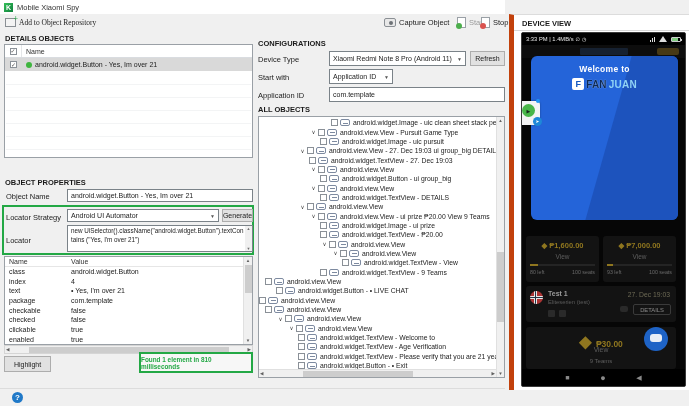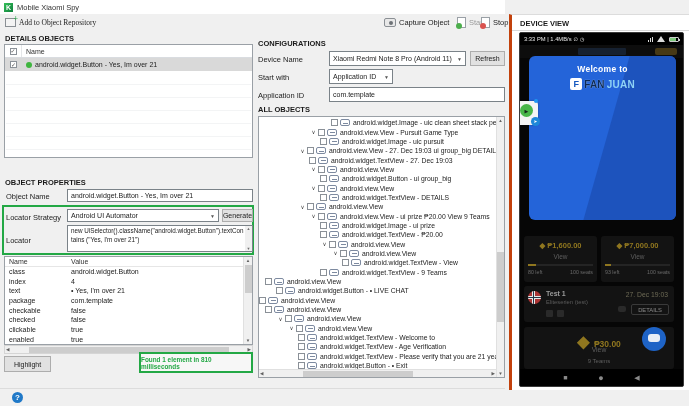--- a/index.html
+++ b/index.html
@@ -81,21 +81,21 @@
   #treeRows { position:absolute; left:0; top:1px; right:8px; bottom:8px; overflow:hidden; }
   .trow { height:9.35px; display:flex; align-items:center; font-size:6.8px; color:#222;
     white-space:nowrap; min-width:100%; width:max-content; }
   .twist { width:9px; font-size:5.5px; color:#444; text-align:center; flex:none;}
   .elic { width:10px; height:7px; border:1px solid #7d8aa0; border-radius:2px; margin:0 3px 0 2px;
     position:relative; flex:none; background:#fff;}
   .elic::after { content:""; position:absolute; left:1.5px; right:1.5px; top:2.5px; height:1px; background:#7d8aa0; }
 
   
   #devPanel { left:509px; top:14px; width:180px; height:376px; background:#fff;
-    border-left:3px solid #c2410c; border-top:1px solid #dcdcdc;}
+    border-left:5px solid #c2410c; border-top:1px solid #dcdcdc;}
   #devHead { position:absolute; left:8px; top:4px; font-size:7.5px; font-weight:bold; color:#1a1a1a;}
   #devSep { position:absolute; left:0; right:0; top:15px; height:1px; background:#d8d8d8; }
   #phone { position:absolute; left:7px; top:17px; width:165px; height:355px; background:#060606;
     border:1px solid #3a3a3a; border-radius:2px; overflow:hidden; }
   #sbar { position:absolute; left:0; top:0; right:0; height:12px; background:#000; display:flex;
     align-items:center; padding:0 4px; color:#e8e8e8; font-size:5.8px; gap:2px;}
   .sigbars { display:flex; align-items:flex-end; gap:0.5px; margin-left:auto; }
   .sigbars i { width:1.5px; background:#ddd; display:block; }
   .wifi { width:0; height:0; border-left:4px solid transparent; border-right:4px solid transparent;
     border-bottom:6px solid #ddd; margin-left:2px; }
@@ -299,21 +299,21 @@
   </div>
   <div class="abs toolbtn" style="left:481px; top:17px;">
     <span class="pageic">
         <span class="badge" style="background:#d9534f;"></span>
       </span>
     <span>Stop</span>
   </div>
 
   <div class="abs seclbl" style="left:258px; top:39px;">CONFIGURATIONS</div>
 
-  <div class="abs flabel" style="left:258px; top:55px;">Device Name</div>
+  <div class="abs flabel" style="left:258px; top:55px;">Device Type</div>
   <div class="abs field drop" style="left:329px; top:51px; width:137px; height:15px;">
     <span>Xiaomi Redmi Note 8 Pro (Android 11)</span>
     <span class="arrow">▼</span>
   </div>
   <div class="abs btn" style="left:470px; top:51px; width:35px; height:15px;">Refresh</div>
 
   <div class="abs flabel" style="left:258px; top:73px;">Start with</div>
   <div class="abs field drop" style="left:329px; top:69px; width:64px; height:15px;">
     <span>Application ID</span>
     <span class="arrow">▼</span>

